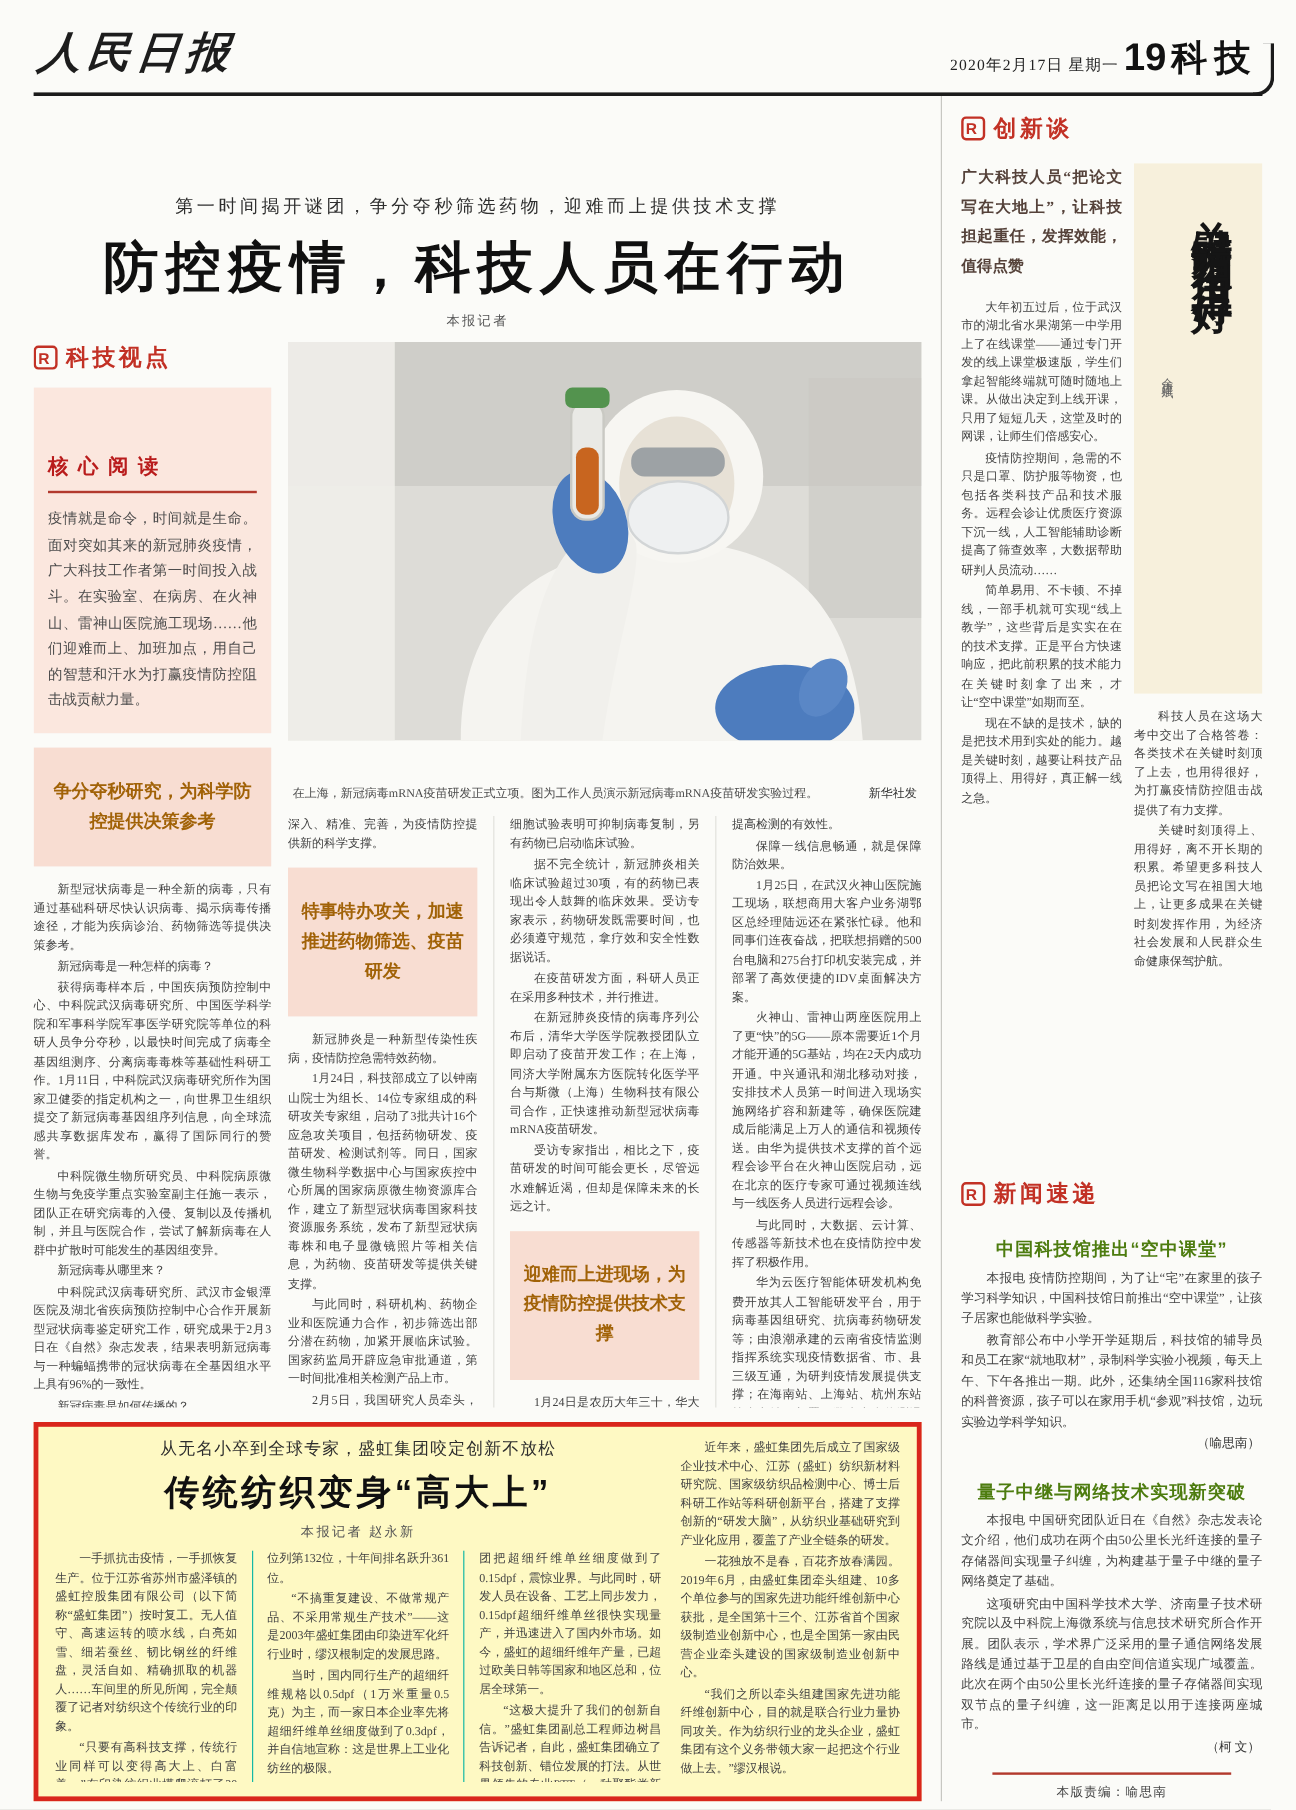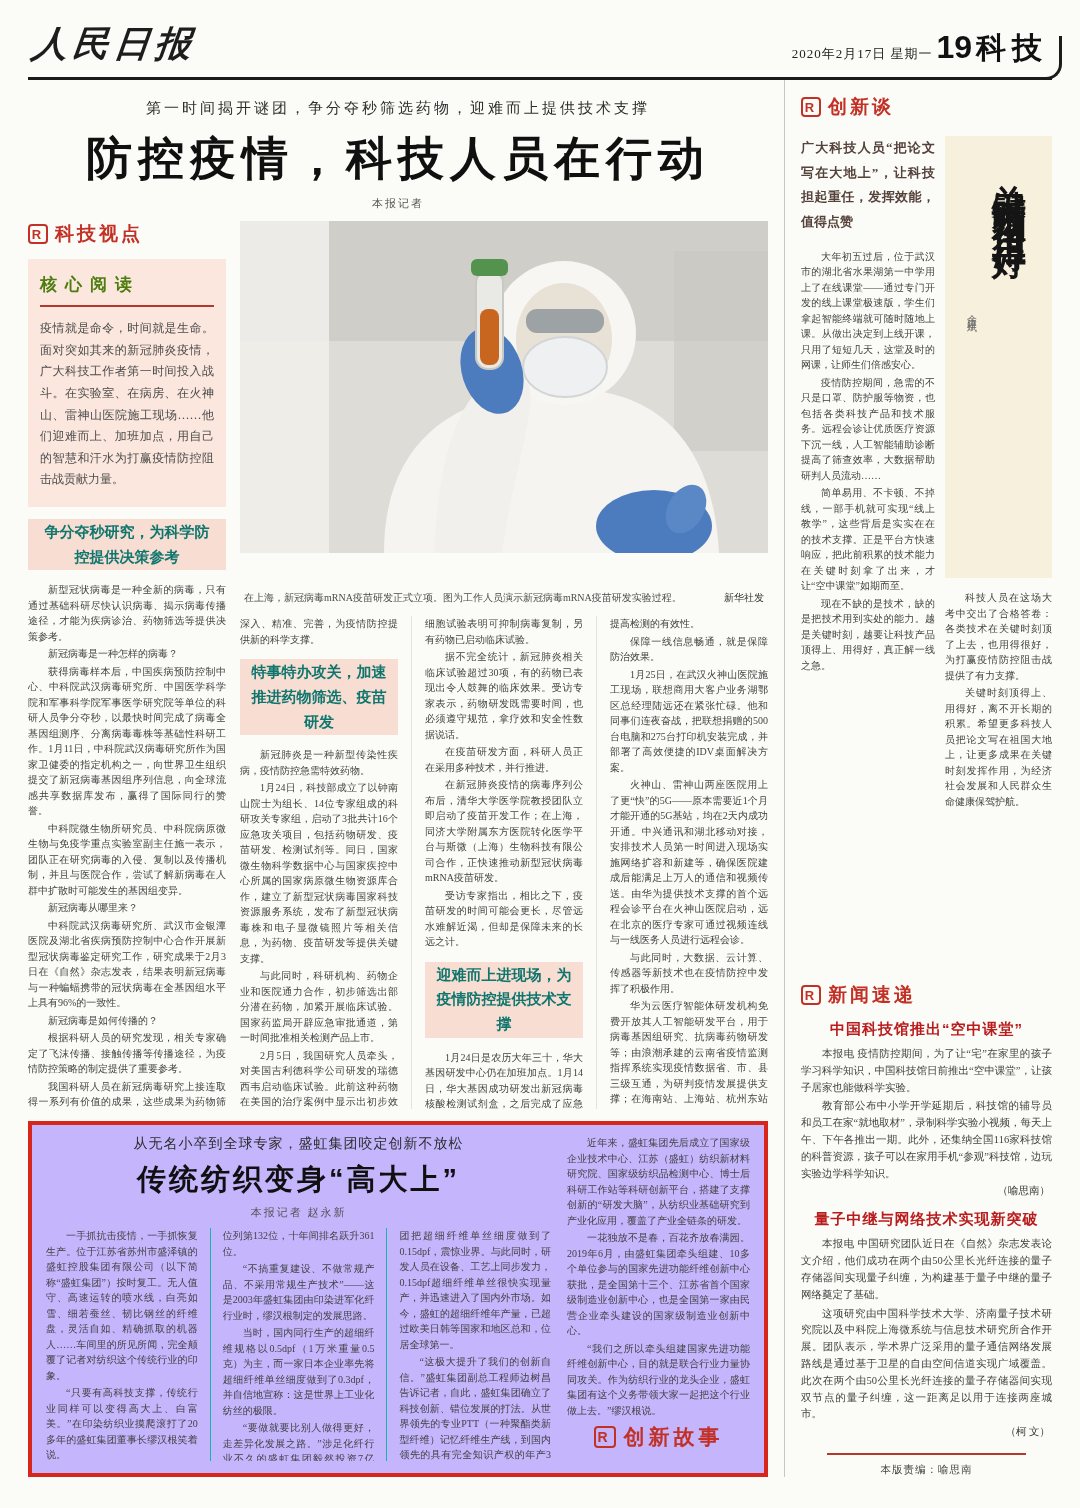--- a/index.html
+++ b/index.html
@@ -34,44 +34,44 @@
   .col-viewpoint{width:198px;flex:none;}
   .photo-col{flex:1;min-width:0;}
 
   
   .sec-label{display:flex;align-items:center;gap:7px;color:#c23125;font-weight:bold;
              font-size:19px;letter-spacing:3px;font-family:"Liberation Sans",sans-serif;}
   .rlogo{width:20px;height:20px;border:2px solid #c23125;border-radius:4px;flex:none;
          display:flex;align-items:center;justify-content:center;font-size:13px;line-height:1;}
 
   .corebox{background:#fbe7de;padding:14px 12px 16px;margin-top:12px;}
-  .core-title{font-size:17px;font-weight:bold;letter-spacing:8px;color:#4d7c0f;}
+  .core-title{font-size:17px;font-weight:bold;letter-spacing:8px;color:#b91c1c;margin-top:40px;}
   .core-rule{height:2px;background:#b2392d;margin:9px 0 11px;}
   .core-body{font-size:12px;line-height:1.8;text-align:justify;color:#4c4c4c;}
 
-  .pinkbox{background:#f8ddd2;padding:1px 10px;text-align:center;font-weight:bold;
-           font-size:15px;line-height:1.65;color:#0f766e;margin:12px 0;font-family:"Liberation Sans",sans-serif;}
+  .pinkbox{background:#f8ddd2;padding:25px 10px;text-align:center;font-weight:bold;
+           font-size:15px;line-height:1.65;color:#a16207;margin:12px 0;font-family:"Liberation Sans",sans-serif;}
 
   .t p{margin:0 0 2px;text-indent:2em;font-size:10px;line-height:1.55;text-align:justify;color:#424242;}
   .t p.cont{text-indent:0;}
 
   
   .photo{height:332px;background:linear-gradient(160deg,#cfcfcb,#e9e8e4 60%,#f0efeb);overflow:hidden;}
   .photo svg{display:block;width:100%;height:100%;}
   .caption{display:flex;justify-content:space-between;gap:0;font-size:10px;color:#4c4c4c;
            padding:5px 4px 0;line-height:1.5;margin-top:32px;}
   .caption .credit{white-space:nowrap;color:#333;}
 
   .three-cols{display:flex;margin-top:11px;height:498px;overflow:hidden;}
   .three-cols>div{flex:1;min-width:0;overflow:hidden;}
   .three-cols>div+div{border-left:1px solid #e2e2dd;padding-left:13px;margin-left:13px;}
 
   
-  .story-box{margin-top:12px;border:4px solid #d9261c;padding:10px 14px 12px;height:356px;
-             display:flex;gap:16px;overflow:hidden;background:#c4b5fd;}
+  .story-box{margin-top:12px;border:4px solid #d9261c;padding:10px 14px 12px;height:316px;
+             display:flex;gap:16px;overflow:hidden;background:#fef9c3;}
   .story-main{flex:2.9;min-width:0;display:flex;flex-direction:column;}
   .story-head{text-align:center;}
   .story-kicker{font-size:14px;color:#2d2d2d;letter-spacing:1px;}
   .story-headline{font-size:29px;font-weight:bold;letter-spacing:3px;color:#101010;
                   font-family:"Liberation Sans",sans-serif;margin:7px 0 5px;}
   .story-byline{font-size:11px;color:#555;letter-spacing:2px;}
   .story-cols{display:flex;flex:1;margin-top:8px;overflow:hidden;}
   .story-cols>div{flex:1;min-width:0;overflow:hidden;}
   .story-cols>div+div{border-left:1px solid #14b8a6;padding-left:12px;margin-left:12px;}
   .story-side{flex:1.05;min-width:0;display:flex;flex-direction:column;overflow:hidden;}
@@ -84,22 +84,22 @@
   .talk-left{width:134px;flex:none;}
   .talk-intro{font-size:13px;font-weight:bold;line-height:1.9;color:#55423a;text-align:justify;margin-bottom:14px;}
   .talk-right{flex:1;min-width:0;}
   .cream{background:#f7f0dc;height:442px;display:flex;justify-content:center;padding:20px 6px;}
   .vb{writing-mode:vertical-rl;font-size:10px;color:#666;margin-top:150px;margin-right:8px;letter-spacing:4px;}
   .vh{writing-mode:vertical-rl;font-size:34px;font-weight:bold;letter-spacing:7px;color:#151515;
       font-family:"Liberation Sans",sans-serif;}
   .talk-right .t{margin-top:12px;}
 
   .express{margin-top:10px;}
-  .exp-head{text-align:center;font-weight:bold;font-size:15px;letter-spacing:1px;color:#b91c1c;
-            font-family:"Liberation Sans",sans-serif;margin:12px 0 7px;}
+  .exp-head{text-align:center;font-weight:bold;font-size:15px;letter-spacing:1px;color:#4d7c0f;
+            font-family:"Liberation Sans",sans-serif;margin:24px 0 7px;}
   .exp .t p{font-size:10.5px;line-height:1.6;}
   .sig{text-align:right;font-size:10.5px;color:#333;margin:1px 2px 0;}
   .editor-rule{height:2px;background:#b2392d;margin:14px 26px 8px;}
   .editor{text-align:center;font-size:10.5px;color:#444;letter-spacing:1px;}
 </style>
 </head>
 <body>
 
 <div class="page">
 

